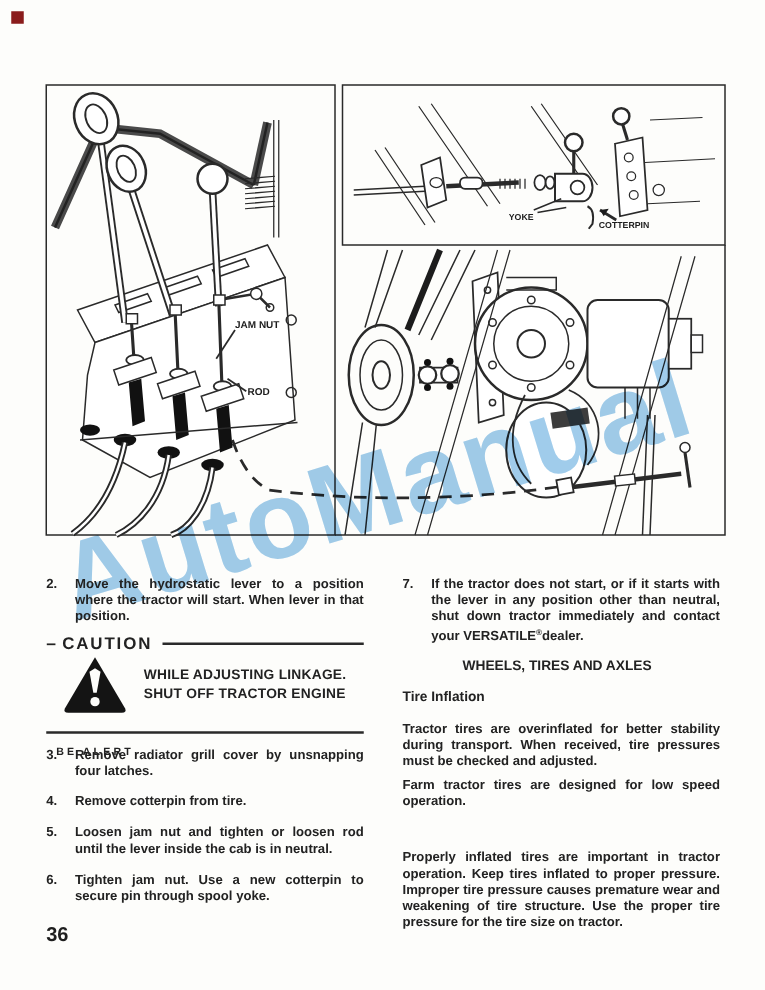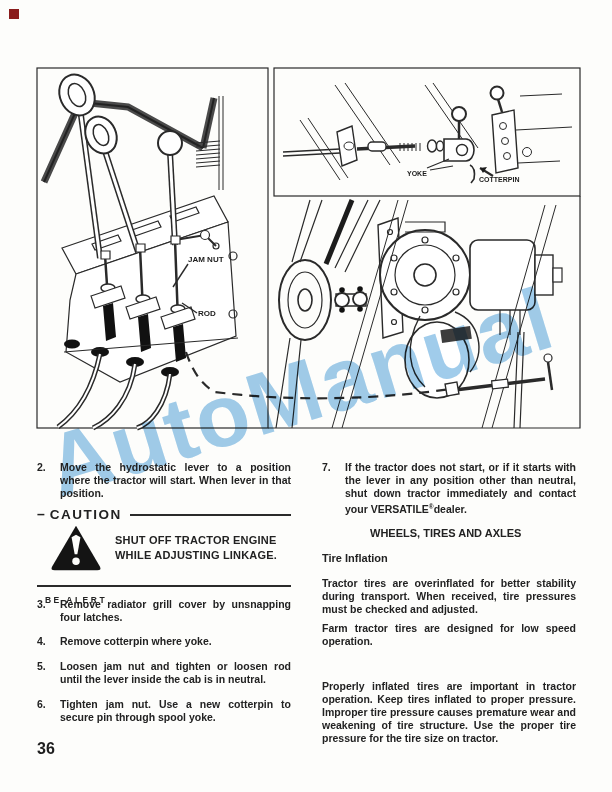--- a/index.html
+++ b/index.html
@@ -222,34 +222,34 @@
     <div id="caution-body">
       <div id="caution-tri-wrap">
         <svg width="54" height="48" viewBox="0 0 60 54">
           <path d="M30,2 L57,48 Q59,52 54,52 L6,52 Q1,52 3,48 Z" fill="#141414"></path>
           <path d="M30,12 L35,15 L31.5,34 L28.5,34 L25,15 Z" fill="#fdfdfb"></path>
           <circle cx="30" cy="42" r="4.2" fill="#fdfdfb"></circle>
         </svg>
         <div id="be-alert">BE ALERT</div>
       </div>
       <div id="caution-msg">
+        <div>WHILE ADJUSTING LINKAGE.</div>
         <div>SHUT OFF TRACTOR ENGINE</div>
-        <div>WHILE ADJUSTING LINKAGE.</div>
       </div>
     </div>
 
     <div id="caution-rule-bottom"></div>
 
     <div class="step" style="top:598px;">
       <span class="num">3.</span>
       <span class="txt">Remove radiator grill cover by unsnapping four latches.</span>
     </div>
     <div class="step" style="top:635px;">
       <span class="num">4.</span>
-      <span class="txt">Remove cotterpin where yoke.</span>
+      <span class="txt">Remove cotterpin from tire.</span>
     </div>
     <div class="step" style="top:660px;">
       <span class="num">5.</span>
       <span class="txt">Loosen jam nut and tighten or loosen rod until the lever inside the cab is in neutral.</span>
     </div>
     <div class="step" style="top:698px;">
       <span class="num">6.</span>
       <span class="txt">Tighten jam nut. Use a new cotterpin to secure pin through spool yoke.</span>
     </div>
   </div>

